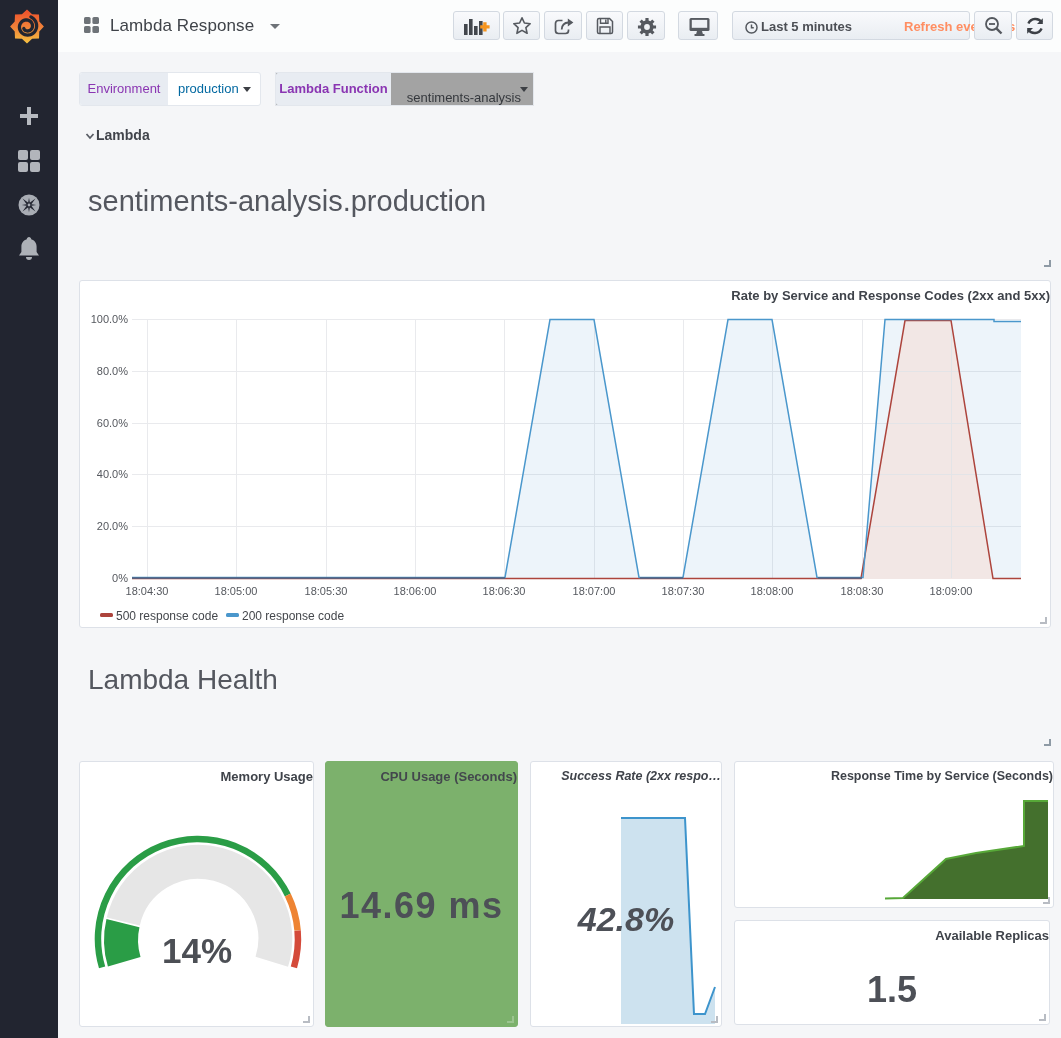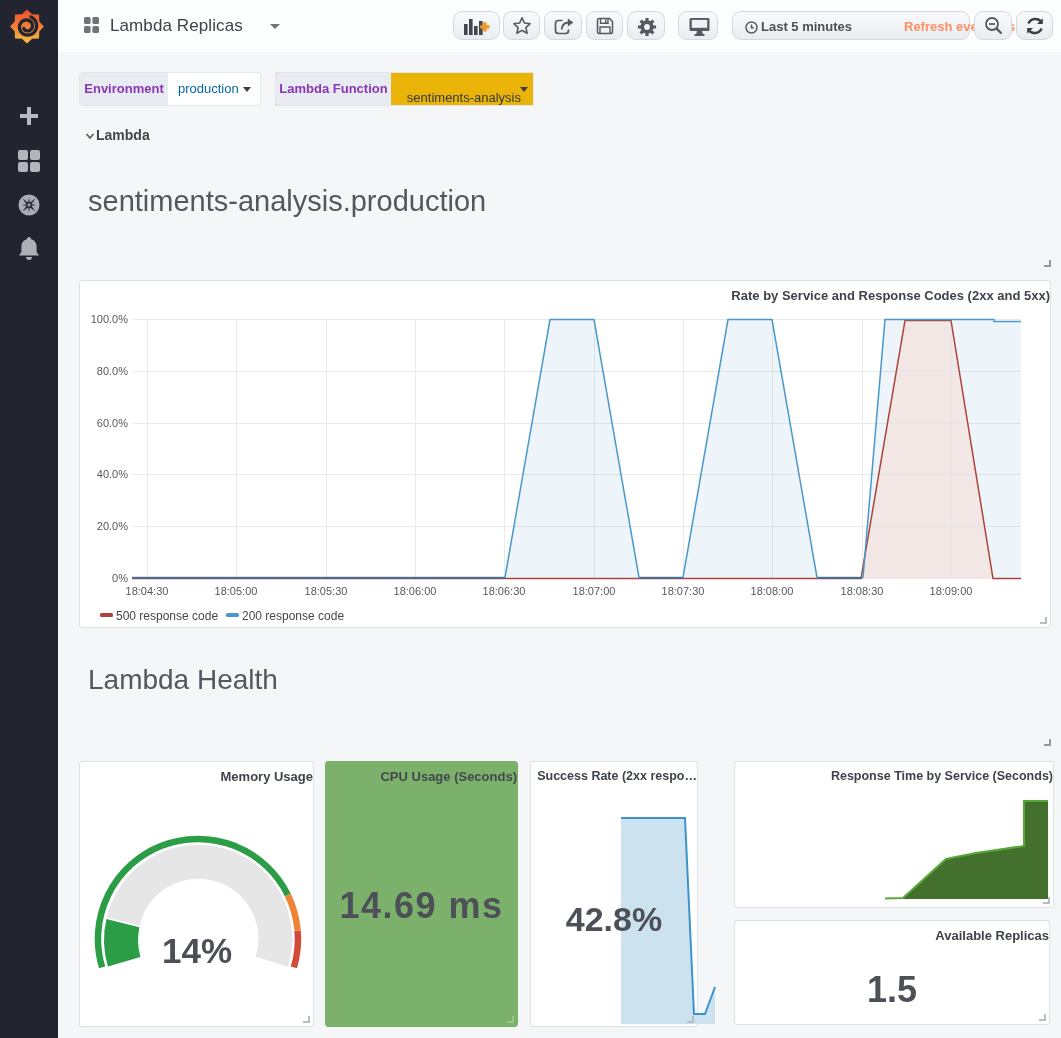--- a/index.html
+++ b/index.html
@@ -1,21 +1,21 @@
 <!DOCTYPE html>
 <html><head>
 <meta charset="utf-8">
 <style>
 * { margin:0; padding:0; box-sizing:border-box; }
 html,body { width:1061px; height:1038px; overflow:hidden; font-family:"Liberation Sans", sans-serif; background:#f5f6f8; }
 .abs { position:absolute; }
 #sidebar { position:absolute; left:0; top:0; width:58px; height:1038px; background:#222530; }
 #nav { position:absolute; left:58px; top:0; width:1003px; height:52px; background:#fcfdfd; }
 .navtitle { position:absolute; left:110px; top:16px; font-size:17px; color:#3f4349; letter-spacing:0.1px; }
-.btn { position:absolute; top:11px; height:29px; background:linear-gradient(#f9fafc,#e9edf2); border:1px solid #d3d9e1; border-radius:9px; }
+.btn { position:absolute; top:11px; height:29px; background:linear-gradient(#f9fafc,#e9edf2); border:1px solid #d3d9e1; border-radius:3px; }
 .panel { position:absolute; background:#fff; border:1px solid #dde1e8; border-radius:3px; }
 .ptitle { position:absolute; left:0; right:0; top:7px; text-align:right; font-size:13px; font-weight:bold; color:#3f434a; }
 .handle { position:absolute; width:7px; height:7px; border-right:2px solid #b8bcc3; border-bottom:2px solid #b8bcc3; }
 .bigval { position:absolute; left:0; right:0; text-align:center; font-weight:bold; color:#4d5057; font-size:35px; }
 </style>
 </head>
 <body>
 <div id="sidebar">
   <svg width="40" height="40" style="position:absolute; left:7px; top:7px;" viewBox="0 0 40 40">
     <defs>
@@ -48,21 +48,21 @@
     <path fill="#adb1b7" d="M8 21 a3 3 0 0 0 6 0 Z"></path>
   </svg>
 </div>
 <div id="nav"></div>
 <svg width="15" height="16" style="position:absolute; left:84px; top:17px;" viewBox="0 0 15 16">
   <rect x="0" y="0" width="6.6" height="7" rx="1.6" fill="#6e7378"></rect>
     <rect x="8.4" y="0" width="6.6" height="7" rx="1.6" fill="#6e7378"></rect>
   <rect x="0" y="9" width="6.6" height="7" rx="1.6" fill="#6e7378"></rect>
     <rect x="8.4" y="9" width="6.6" height="7" rx="1.6" fill="#6e7378"></rect>
 </svg>
-<div class="navtitle">Lambda Replicas</div>
+<div class="navtitle">Lambda Response</div>
 <div class="abs" style="left:270px; top:24px; width:0; height:0; border-left:5px solid transparent; border-right:5px solid transparent; border-top:5.5px solid #6e7378;"></div>
 
 <div class="btn" style="left:453px; width:47px;">
   <svg width="26" height="18" style="position:absolute; left:10px; top:5px;" viewBox="0 0 26 18">
     <rect x="0" y="7" width="3.6" height="11" fill="#42464c"></rect>
     <rect x="5" y="2" width="3.6" height="16" fill="#42464c"></rect>
     <rect x="10" y="9" width="3.6" height="9" fill="#42464c"></rect>
     <rect x="15" y="4" width="3.6" height="14" fill="#42464c"></rect>
     <path fill="#f6951f" d="M19.5 8.2 h3 v-3 h3.4 v3 h3 v3.4 h-3 v3 h-3.4 v-3 h-3 Z" transform="translate(-3.3 0)"></path>
   </svg>
@@ -117,25 +117,25 @@
 <div class="btn" style="left:1016px; width:37px;">
   <svg width="20" height="20" style="position:absolute; left:8px; top:4px;" viewBox="0 0 20 20">
     <path fill="none" stroke="#3c4046" stroke-width="2.4" d="M16.8 6.4 A 7.7 7.7 0 0 0 3.4 7.6"></path>
     <path fill="none" stroke="#3c4046" stroke-width="2.4" d="M3.2 13.6 A 7.7 7.7 0 0 0 16.6 12.4"></path>
     <path fill="#3c4046" d="M17.8 2.2 L17.8 8 L12 8 Z"></path>
     <path fill="#3c4046" d="M2.2 17.8 L2.2 12 L8 12 Z"></path>
   </svg>
 </div>
 
 <div class="abs" style="left:79px; top:72px; width:182px; height:34px; background:#fff; border:1px solid #e3e7ed; border-radius:3px;">
-  <div class="abs" style="left:0; top:0; width:88px; height:32px; background:#e8ecf2; border-radius:2px 0 0 2px; line-height:32px; text-align:center; font-size:13px; font-weight:bold; color:#8a35b2;">Environment</div>
+  <div class="abs" style="left:0; top:0; width:88px; height:32px; background:#e8ecf2; border-radius:2px 0 0 2px; line-height:32px; text-align:center; font-size:13px; font-weight:normal; color:#8a35b2;">Environment</div>
   <div class="abs" style="left:88px; top:0; width:90px; height:32px; line-height:32px; font-size:13px; color:#0369a1; padding-left:10px;">production</div>
   <div class="abs" style="left:163px; top:14px; width:0; height:0; border-left:4.5px solid transparent; border-right:4.5px solid transparent; border-top:5.5px solid #3c3f44;"></div>
 </div>
-<div class="abs" style="left:275px; top:72px; width:259px; height:34px; background:#eab308; border:1px solid #e3e7ed; border-radius:1px;">
+<div class="abs" style="left:275px; top:72px; width:259px; height:34px; background:#a3a3a3; border:1px solid #e3e7ed; border-radius:1px;">
   <div class="abs" style="left:0; top:0; width:115px; height:32px; background:#e8ecf2; border-radius:2px 0 0 2px; line-height:32px; text-align:center; font-size:13px; font-weight:bold; color:#8a35b2;">Lambda Function</div>
   <div class="abs" style="left:115px; top:9px; width:130px; height:32px; line-height:32px; font-size:13px; color:#35383d; padding-left:11px;text-align:right;">sentiments-analysis</div>
   <div class="abs" style="left:244px; top:14px; width:0; height:0; border-left:4.5px solid transparent; border-right:4.5px solid transparent; border-top:5.5px solid #3c3f44;"></div>
 </div>
 
 <div class="abs" style="left:84px; top:127px; width:300px; height:16px; color:#41444b;">
   <svg width="12" height="12" style="position:absolute; left:0; top:3px;" viewBox="0 0 12 12">
       <polyline points="2.5,4 6,8 9.5,4" fill="none" stroke="#5a5e66" stroke-width="1.8"></polyline>
     </svg>
   <span style="position:absolute; left:12px; top:0px; font-size:14px; font-weight:bold;">Lambda</span>
@@ -238,21 +238,21 @@
     <line x1="61.5" y1="164.9" x2="24.6" y2="155.8" stroke="#ffffff" stroke-width="1.6"></line>
     <text x="117" y="201" font-size="35" font-weight="bold" fill="#4c4f55" text-anchor="middle">14%</text>
   </svg>
   <div class="handle" style="right:3px; bottom:3px;"></div>
 </div>
 <div class="panel" id="p-cpu" style="left:325px; top:761px; width:193px; height:266px; background:#7cb16c; border-color:#7cb16c;">
   <div class="ptitle" style="color:#43474d;">CPU Usage (Seconds)</div>
   <div class="bigval" style="top:123px; font-size:36px; letter-spacing:1.5px;">14.69 ms</div>
   <div class="handle" style="right:3px; bottom:3px; border-color:#9cc490;"></div>
 </div>
-<div class="panel" id="p-succ" style="left:530px; top:761px; width:168px; height:266px;">
+<div class="panel" id="p-succ" style="left:530px; top:761px; width:192px; height:266px;font-style:italic;">
   <div class="ptitle" style="font-size:12.5px;">Success Rate (2xx respo…</div>
   <svg width="190" height="264" viewBox="0 0 190 264" style="position:absolute; left:0; top:0;">
     <polygon points="90,56 154,56 163,252 174,252 184,225 184,262 90,262" fill="#cde2ef"></polygon>
     <polyline points="90,56 154,56 163,252 174,252 184,225" fill="none" stroke="#3d94cc" stroke-width="2"></polyline>
   </svg>
   <div class="bigval" style="top:138px; font-size:34px;">42.8%</div>
   <div class="handle" style="right:3px; bottom:3px;"></div>
 </div>
 <div class="panel" id="p-resp" style="left:734px; top:761px; width:320px; height:147px;">
   <div class="ptitle" style="font-size:12.5px;">Response Time by Service (Seconds)</div>

